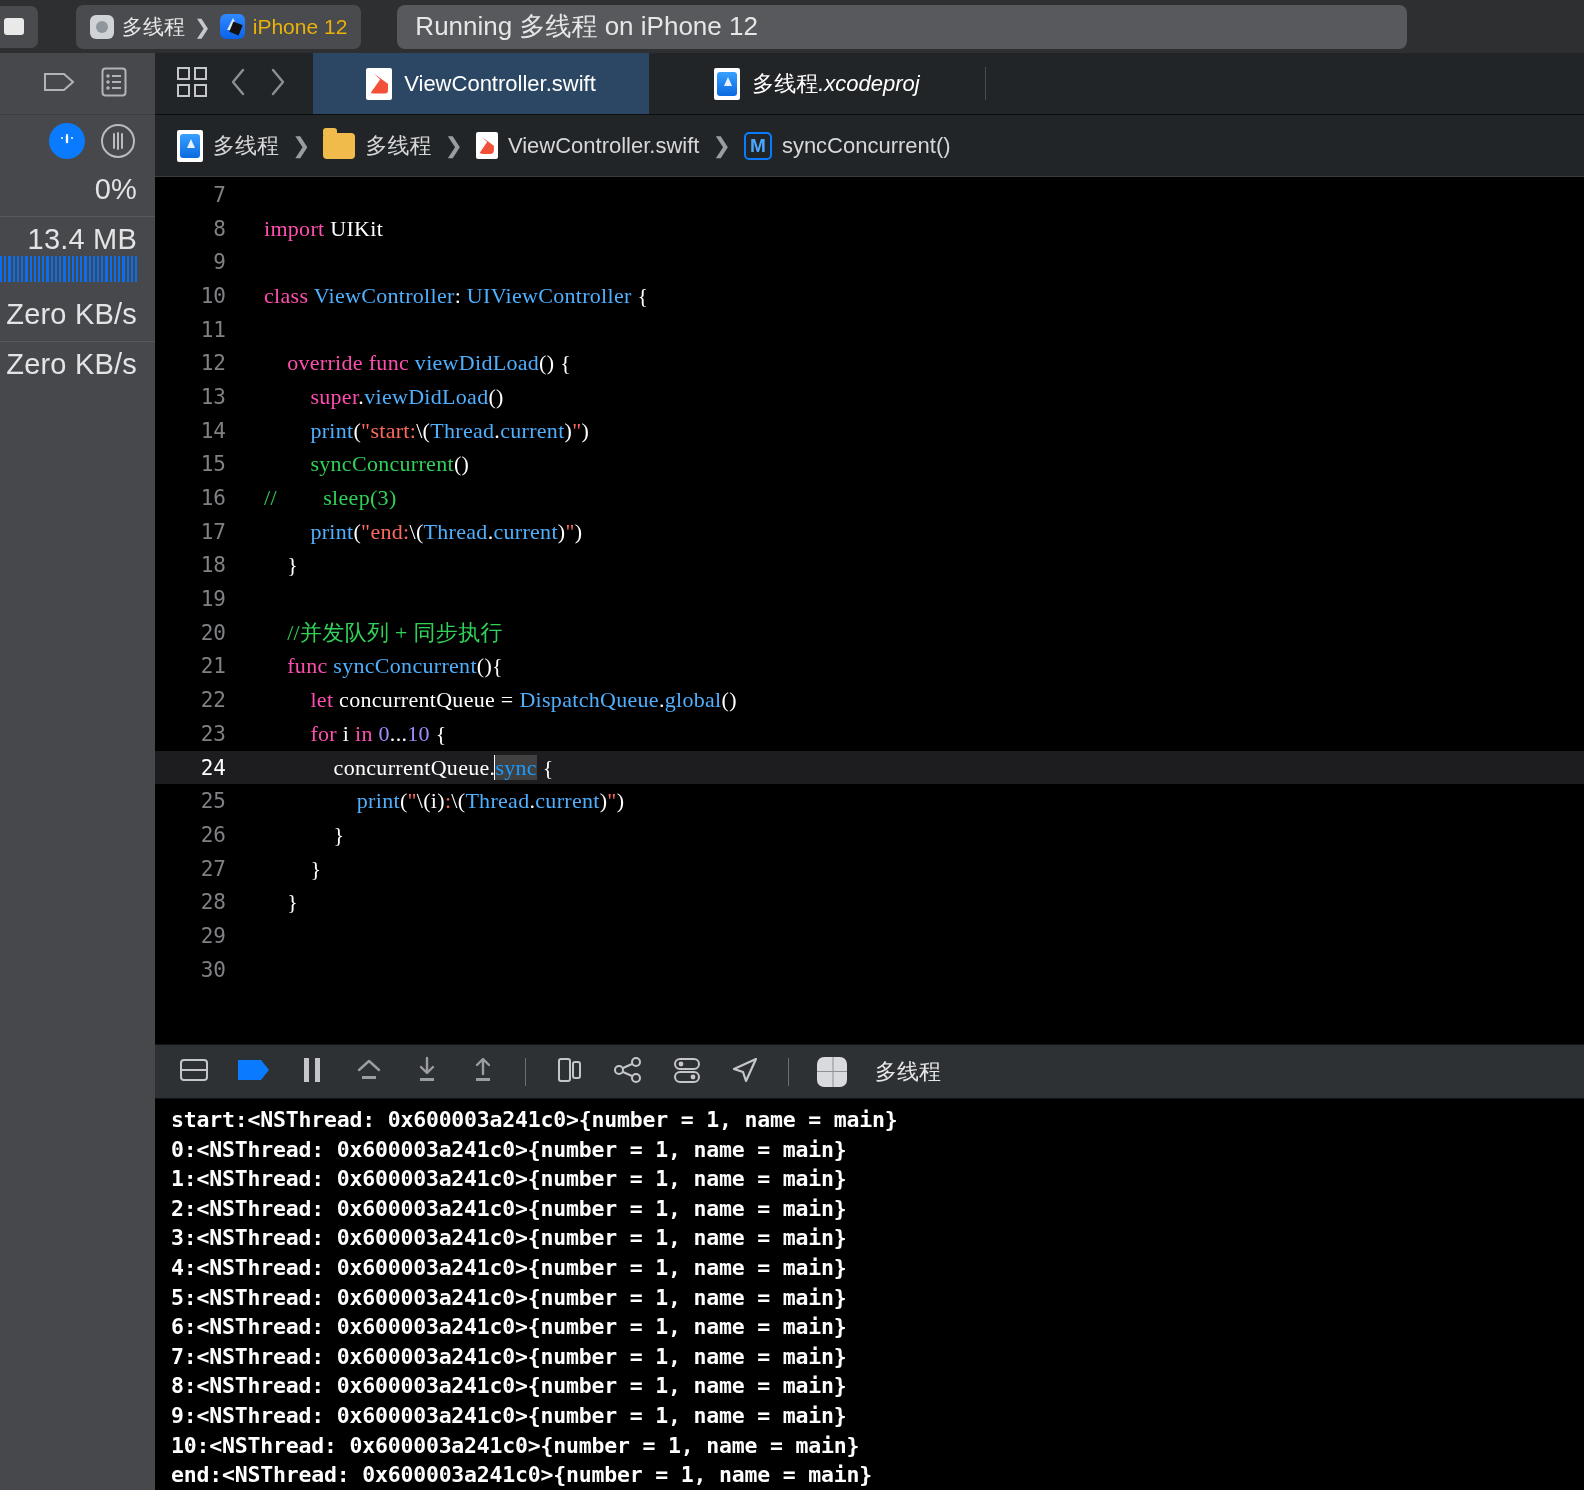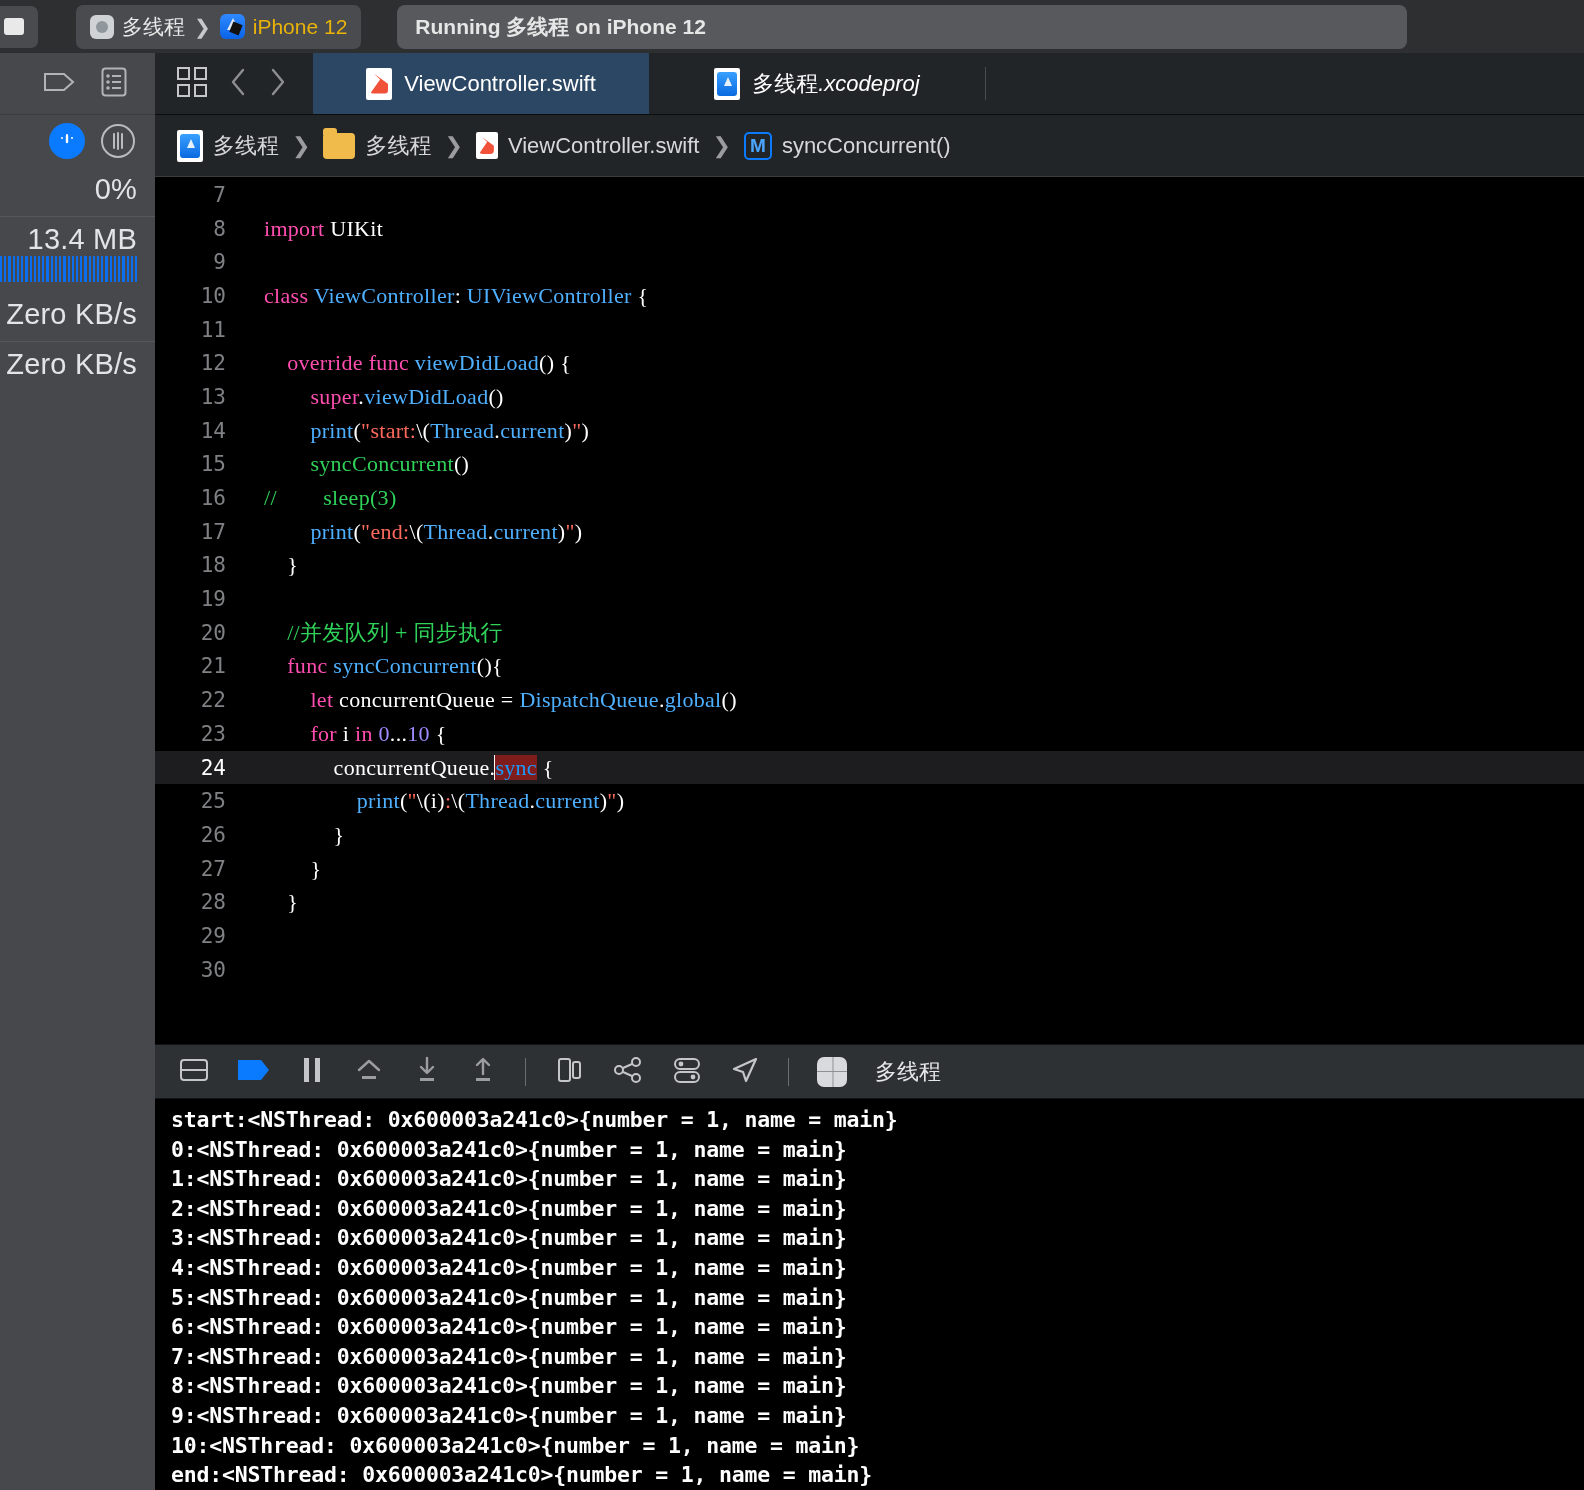--- a/index.html
+++ b/index.html
@@ -31,21 +31,21 @@
   }
   .scheme-name { color: #e8e8e9; font-size: 21px; }
   .chev { color: #c8c8cb; font-size: 20px; padding: 0 1px; }
   .dest-name { color: #eab308; font-size: 21px; }
 
   .status-box {
     height: 44px; margin-left: 36px; flex: 0 0 auto; width: 1010px;
     background: #58595c; border-radius: 8px;
     display: flex; align-items: center; padding: 0 18px;
   }
-  .status-text { color: #e6e6e7; font-size: 21px; font-weight: bold; }
+  .status-text { color: #e6e6e7; font-size: 26px; }
 
   
   .icon-scheme {
     width: 24px; height: 24px; border-radius: 6px;
     background: #cfd3d6;
     display: flex; align-items: center; justify-content: center;
   }
   .icon-scheme i {
     width: 12px; height: 12px; border-radius: 50%;
     background: #8f979d; display: block;
@@ -189,21 +189,21 @@
     color: #ffffff; font-size: 22px;
     font-family: Liberation Serif, serif;
     white-space: pre; letter-spacing: .3px; margin-left: 21px;
   }
   .k  { color: #ff4eb0; }      
   .t  { color: #4eb0ff; }      
   .s  { color: #fc6a5d; }      
   .cm { color: #30d158; }      
   .n  { color: #a28bff; }      
   .p  { color: #ffffff; }      
-  .sel { background: #7f1d1d; color: #1a9bff; }
+  .sel { background: #404040; color: #1a9bff; }
   .caret {
     display: inline-block; width: 2px; height: 25px; background: #ffffff;
     vertical-align: -5px; margin: 0 -1px;
   }
 
   
   #debugbar {
     position: absolute; left: 0; right: 0; top: 991px; height: 55px;
     background: #2e3133; display: flex; align-items: center;
     gap: 28px; padding-left: 24px;

